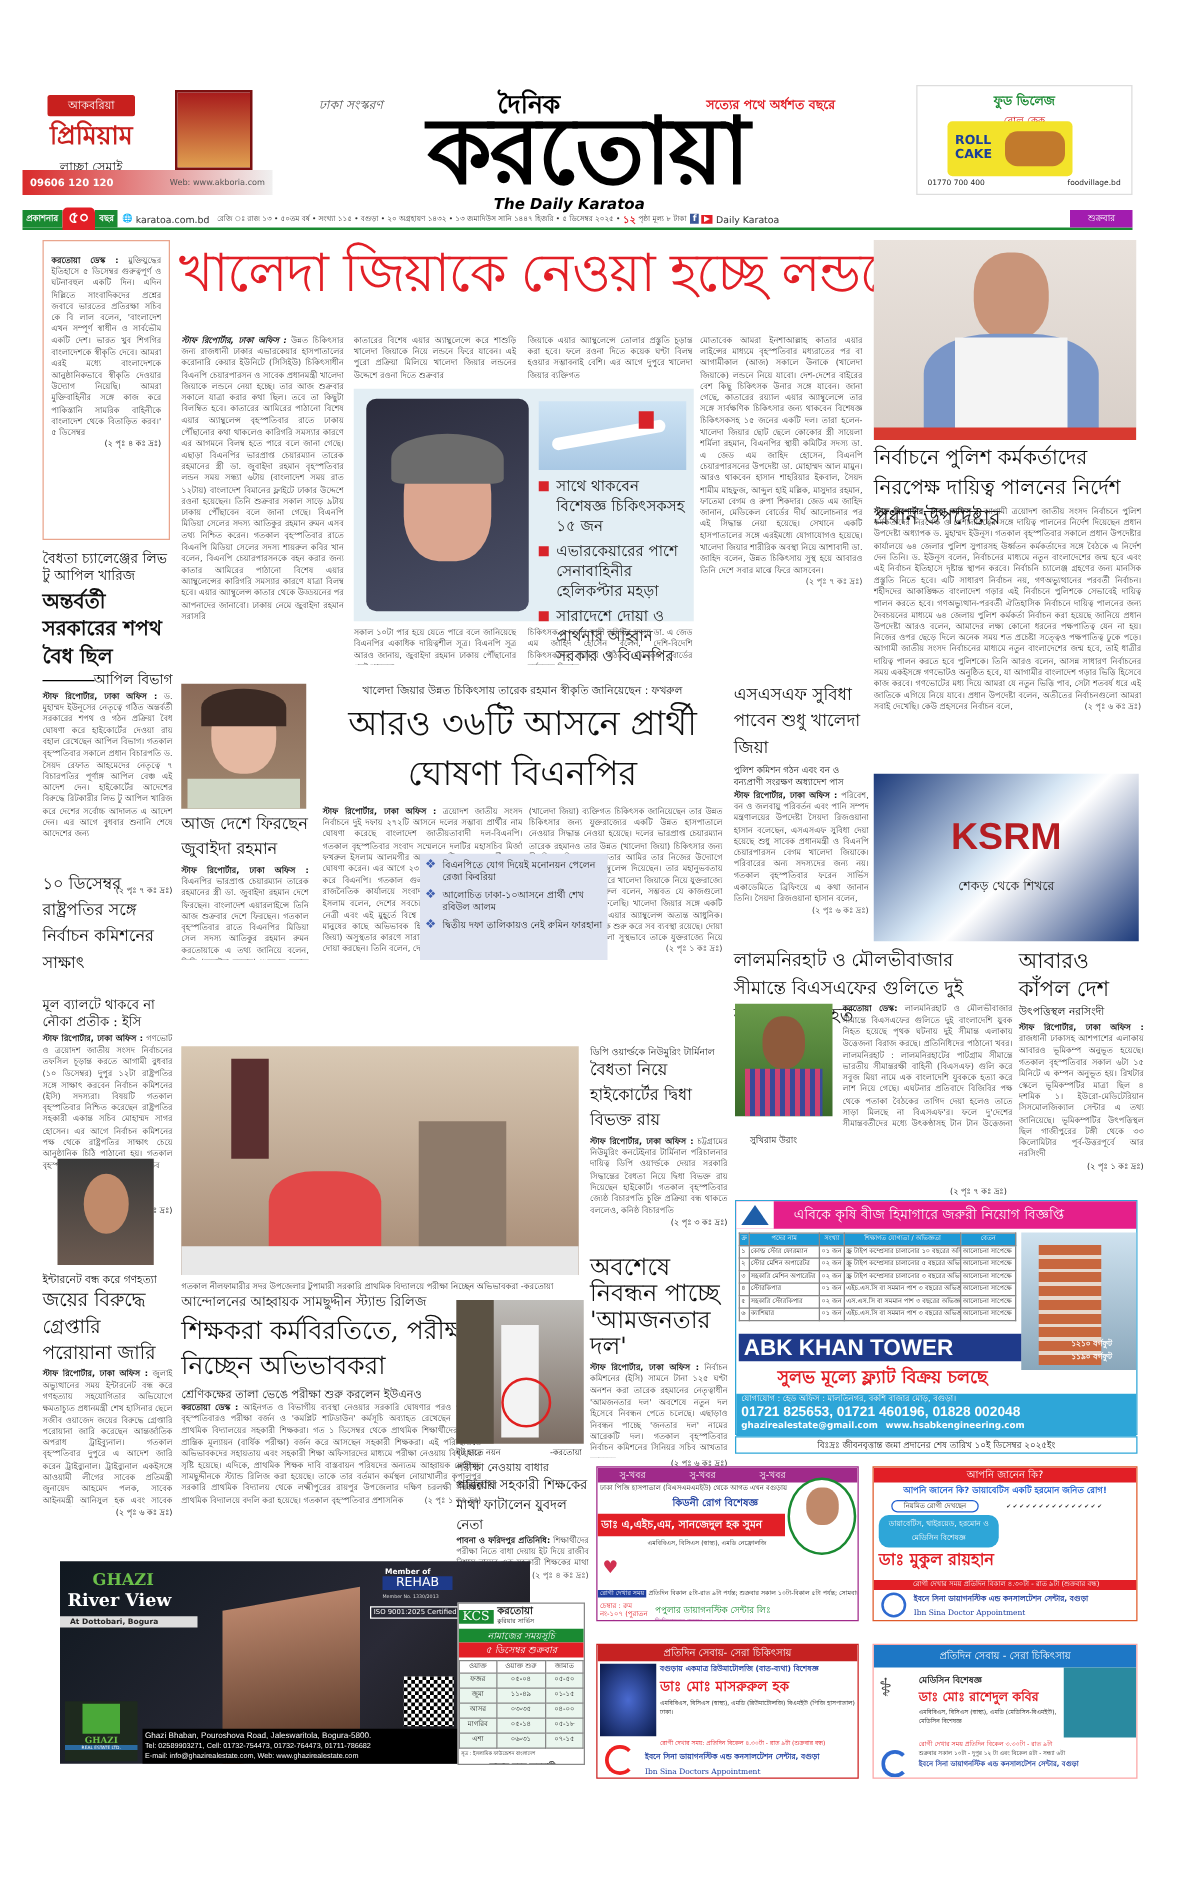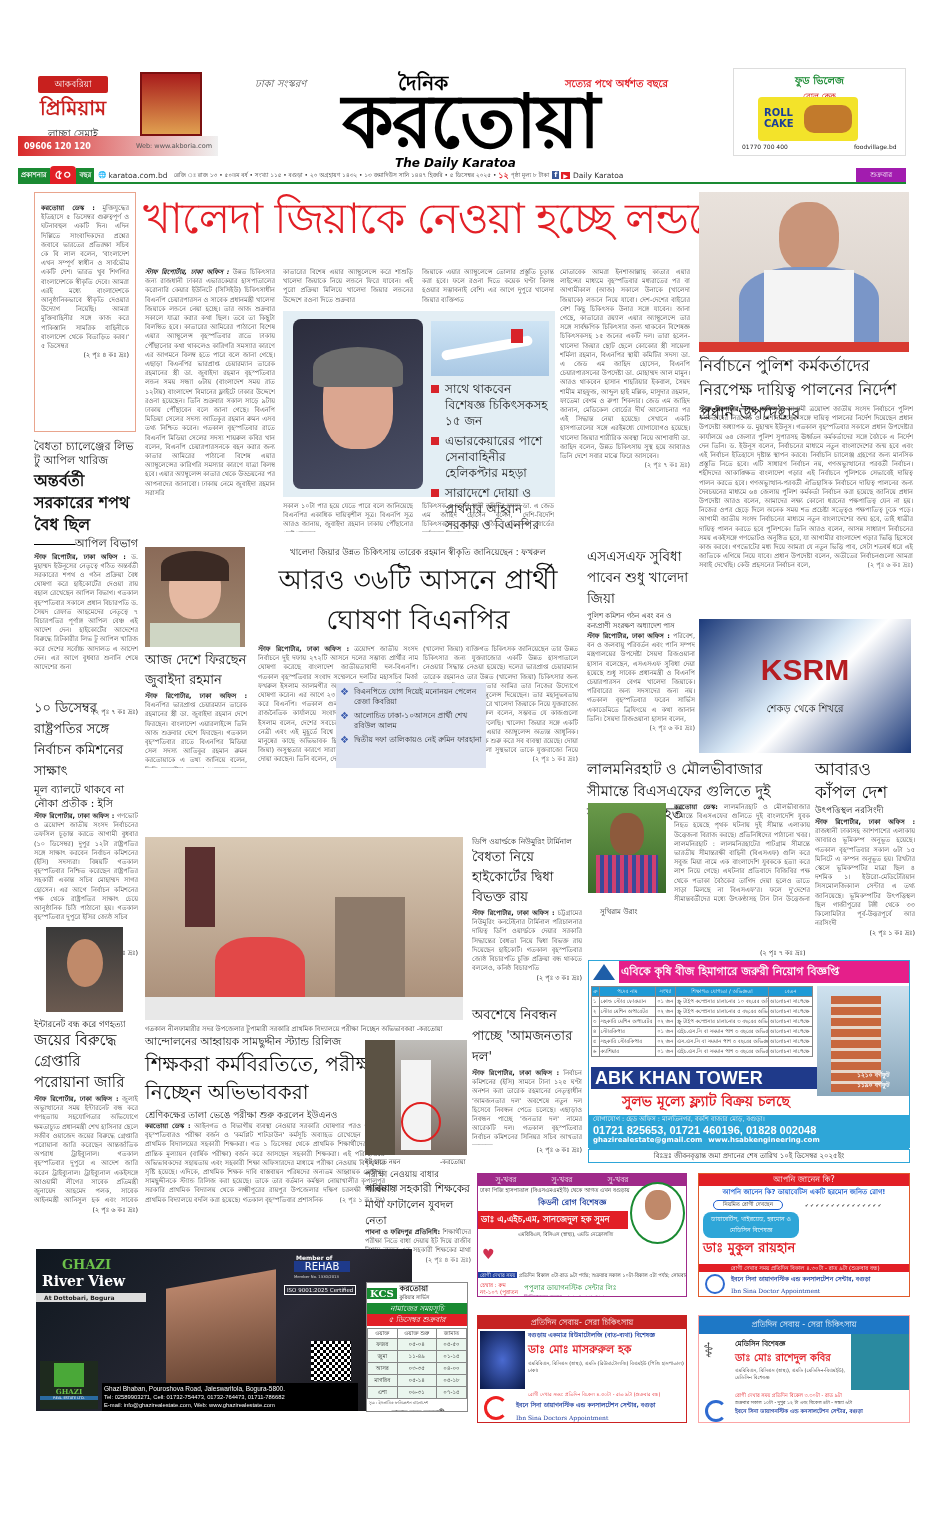--- a/index.html
+++ b/index.html
@@ -69,21 +69,21 @@
 <div class="abs" style="left:34px;top:440px;width:104px">
   <div class="hl" style="font-size:11px;line-height:14px">বৈধতা চ্যালেঞ্জের লিভ টু আপিল খারিজ</div>
   <div class="hl" style="font-size:16px;line-height:22px;font-weight:bold;margin-top:2px">অন্তর্বর্তী সরকারের শপথ বৈধ ছিল</div>
   <div class="hl" style="font-size:11px;text-align:right;border-top:0;background:linear-gradient(#000,#000) left center/40% 1px no-repeat;margin-top:2px">আপিল বিভাগ</div>
   <div class="txt" style="height:154px;margin-top:2px"><b style="color:#111">স্টাফ রিপোর্টার, ঢাকা অফিস :</b> <span>ড. মুহাম্মদ ইউনূসের নেতৃত্বে গঠিত অন্তর্বর্তী সরকারের শপথ ও গঠন প্রক্রিয়া বৈধ ঘোষণা করে হাইকোর্টের দেওয়া রায় বহাল রেখেছেন আপিল বিভাগ। গতকাল বৃহস্পতিবার সকালে প্রধান বিচারপতি ড. সৈয়দ রেফাত আহমেদের নেতৃত্বে ৭ বিচারপতির পূর্ণাঙ্গ আপিল বেঞ্চ এই আদেশ দেন। হাইকোর্টের আদেশের বিরুদ্ধে রিটকারীর লিভ টু আপিল খারিজ করে দেশের সর্বোচ্চ আদালত এ আদেশ দেন। এর আগে বুধবার শুনানি শেষে আদেশের জন্য</span></div>
   <div style="font-size:6.5px;text-align:right">(২ পৃঃ ৭ কঃ দ্রঃ)</div>
 </div>
 
 <div class="abs" style="left:34px;top:697px;width:104px">
   <div class="hl" style="font-size:13px;line-height:21px">১০ ডিসেম্বর রাষ্ট্রপতির সঙ্গে নির্বাচন কমিশনের সাক্ষাৎ</div>
-  <div class="hl" style="font-size:10.5px;line-height:14px;margin-top:1px">মূল ব্যালটে থাকবে না নৌকা প্রতীক : ইসি</div>
+  <div class="hl" style="font-size:10.5px;line-height:14px;margin-top:16px">মূল ব্যালটে থাকবে না নৌকা প্রতীক : ইসি</div>
   <div class="txt" style="height:136px;margin-top:2px"><b style="color:#111">স্টাফ রিপোর্টার, ঢাকা অফিস :</b> <span>গণভোট ও ত্রয়োদশ জাতীয় সংসদ নির্বাচনের তফসিল চূড়ান্ত করতে আগামী বুধবার (১০ ডিসেম্বর) দুপুর ১২টা রাষ্ট্রপতির সঙ্গে সাক্ষাৎ করবেন নির্বাচন কমিশনের (ইসি) সদস্যরা। বিষয়টি গতকাল বৃহস্পতিবার নিশ্চিত করেছেন রাষ্ট্রপতির সহকারী একান্ত সচিব মোহাম্মদ সাগর হোসেন। এর আগে নির্বাচন কমিশনের পক্ষ থেকে রাষ্ট্রপতির সাক্ষাৎ চেয়ে আনুষ্ঠানিক চিঠি পাঠানো হয়। গতকাল বৃহস্পতিবার দুপুরে ইসির জ্যেষ্ঠ সচিব</span></div>
   <div style="font-size:6.5px;text-align:right">(২ পৃঃ ৪ কঃ দ্রঃ)</div>
 </div>
 
 <div class="abs img" style="left:46px;top:927px;width:77px;height:85px;background:linear-gradient(#3a3a3a,#6b5a50)">
     <div style="margin:12px auto 0;width:36px;height:48px;border-radius:50%;background:#c08a6a"></div>
   </div>
 <div class="abs" style="left:34px;top:1018px;width:104px">
   <div class="hl" style="font-size:8.5px;line-height:12px">ইন্টারনেট বন্ধ করে গণহত্যা</div>
   <div class="hl" style="font-size:15px;line-height:21px">জয়ের বিরুদ্ধে গ্রেপ্তারি পরোয়ানা জারি</div>
@@ -163,21 +163,21 @@
 <div class="abs" style="left:145px;top:1023px;width:325px;font-size:6.6px;color:#333;white-space:nowrap;overflow:hidden">গতকাল নীলফামারীর সদর উপজেলার টুপামারী সরকারি প্রাথমিক বিদ্যালয়ে পরীক্ষা নিচ্ছেন অভিভাবকরা -করতোয়া</div>
 
 <div class="abs" style="left:472px;top:837px;width:110px">
   <div style="font-size:7.5px;line-height:10px">ডিপি ওয়ার্ল্ডকে নিউমুরিং টার্মিনাল</div>
   <div class="hl" style="font-size:13px;line-height:20px">বৈধতা নিয়ে হাইকোর্টের দ্বিধা বিভক্ত রায়</div>
   <div class="txt" style="height:64px;margin-top:2px"><b style="color:#111">স্টাফ রিপোর্টার, ঢাকা অফিস :</b> <span>চট্টগ্রামের নিউমুরিং কনটেইনার টার্মিনাল পরিচালনার দায়িত্ব ডিপি ওয়ার্ল্ডকে দেয়ার সরকারি সিদ্ধান্তের বৈধতা নিয়ে দ্বিধা বিভক্ত রায় দিয়েছেন হাইকোর্ট। গতকাল বৃহস্পতিবার জ্যেষ্ঠ বিচারপতি চুক্তি প্রক্রিয়া বন্ধ থাকতে বললেও, কনিষ্ঠ বিচারপতি</span></div>
   <div style="font-size:6.5px;text-align:right">(২ পৃঃ ৩ কঃ দ্রঃ)</div>
 </div>
 
 <div class="abs" style="left:472px;top:1004px;width:110px">
-  <div class="hl" style="font-size:13px;line-height:21px">অবশেষে নিবন্ধন পাচ্ছে 'আমজনতার দল'</div>
+  <div class="hl" style="font-size:19px;line-height:21px">অবশেষে নিবন্ধন পাচ্ছে 'আমজনতার দল'</div>
   <div class="txt" style="height:76px;margin-top:2px"><b style="color:#111">স্টাফ রিপোর্টার, ঢাকা অফিস :</b> <span>নির্বাচন কমিশনের (ইসি) সামনে টানা ১২৫ ঘণ্টা অনশন করা তারেক রহমানের নেতৃত্বাধীন 'আমজনতার দল' অবশেষে নতুন দল হিসেবে নিবন্ধন পেতে চলেছে। এছাড়াও নিবন্ধন পাচ্ছে 'জনতার দল' নামের আরেকটি দল। গতকাল বৃহস্পতিবার নির্বাচন কমিশনের সিনিয়র সচিব আখতার আহমেদ</span></div>
   <div style="font-size:6.5px;text-align:right">(২ পৃঃ ৬ কঃ দ্রঃ)</div>
 </div>
 
 <div class="abs" style="left:587px;top:758px;width:220px;font-family:'DejaVu Serif',serif;font-size:14.5px;line-height:22px;color:#111">লালমনিরহাট ও মৌলভীবাজার সীমান্তে বিএসএফের গুলিতে দুই বাংলাদেশি নিহত</div>
 <div class="abs img" style="left:588px;top:803px;width:78px;height:90px;background:linear-gradient(#6a9a4a,#3a6a2a)">
   <div style="position:absolute;left:22px;top:10px;width:34px;height:42px;border-radius:45%;background:#8d5a3c"></div>
   <div style="position:absolute;left:8px;top:52px;width:62px;height:38px;background:repeating-linear-gradient(90deg,#d04070 0 4px,#3a4a9a 4px 8px)"></div>
 </div>
 <div class="abs" style="left:600px;top:906px;font-size:7px">সুখিরাম উরাং</div>
@@ -189,21 +189,21 @@
   <div class="hl" style="font-size:8.5px;line-height:12px">উৎপত্তিস্থল নরসিংদী</div>
   <div class="txt" style="height:110px;margin-top:2px"><b style="color:#111">স্টাফ রিপোর্টার, ঢাকা অফিস :</b> <span>রাজধানী ঢাকাসহ আশপাশের এলাকায় আবারও ভূমিকম্প অনুভূত হয়েছে। গতকাল বৃহস্পতিবার সকাল ৬টা ১৫ মিনিটে এ কম্পন অনুভূত হয়। রিখটার স্কেলে ভূমিকম্পটির মাত্রা ছিল ৪ দশমিক ১। ইউরো-মেডিটেরিয়ান সিসমোলজিক্যাল সেন্টার এ তথ্য জানিয়েছে। ভূমিকম্পটির উৎপত্তিস্থল ছিল গাজীপুরের টঙ্গী থেকে ৩৩ কিলোমিটার পূর্ব-উত্তরপূর্বে আর নরসিংদী</span></div>
   <div style="font-size:6.5px;text-align:right">(২ পৃঃ ১ কঃ দ্রঃ)</div>
 </div>
 
 <div class="abs" style="left:588px;top:960px;width:322px;height:188px;background:#fff;border:1px solid #2ea6d8">
   <div style="height:22px;background:#e51f8a;display:flex;align-items:center">
     <span style="width:30px;height:22px;background:#fff;position:relative">
         <span style="position:absolute;left:4px;top:3px;border-left:11px solid transparent;border-right:11px solid transparent;border-bottom:16px solid #1e5ea8"></span>
       </span>
-    <span style="color:#fff;font-size:11px;font-weight:bold;padding-left:2px;white-space:nowrap">এবিকে কৃষি বীজ হিমাগারে জরুরী নিয়োগ বিজ্ঞপ্তি</span>
+    <span style="color:#fff;font-size:11px;font-weight:normal;padding-left:16px;white-space:nowrap">এবিকে কৃষি বীজ হিমাগারে জরুরী নিয়োগ বিজ্ঞপ্তি</span>
   </div>
   <table style="position:absolute;left:2px;top:25px;width:222px;font-size:5.2px;line-height:9px">
     <thead>
         <tr id="abk-head" style="background:#1e9ad6;color:#fff">
           <th style="border: 1px solid rgb(136, 136, 136); font-weight: normal; padding: 0px 1px;">ক্র</th>
           <th style="border: 1px solid rgb(136, 136, 136); font-weight: normal; padding: 0px 1px;">পদের নাম</th>
           <th style="border: 1px solid rgb(136, 136, 136); font-weight: normal; padding: 0px 1px;">সংখ্যা</th>
           <th style="border: 1px solid rgb(136, 136, 136); font-weight: normal; padding: 0px 1px;">শিক্ষাগত যোগ্যতা / অভিজ্ঞতা</th>
           <th style="border: 1px solid rgb(136, 136, 136); font-weight: normal; padding: 0px 1px;">বেতন</th>
         </tr>
@@ -343,21 +343,21 @@
     <div style="font-size:7px;font-weight:bold">মেডিসিন বিশেষজ্ঞ</div>
     <div style="font-size:10px;color:#e21f26;font-weight:bold;white-space:nowrap">ডাঃ মোঃ রাশেদুল কবির</div>
     <div style="font-size:4.8px;line-height:7px">এমবিবিএস, বিসিএস (স্বাস্থ্য), এমডি (মেডিসিন-বিএমইউ), মেডিসিন বিশেষজ্ঞ</div>
   </div>
   <div style="position:absolute;left:36px;top:76px;font-size:5px;color:#e21f26;white-space:nowrap">রোগী দেখার সময় প্রতিদিন বিকেল ৩.৩০টা - রাত ৯টা</div>
   <div style="position:absolute;left:36px;top:83px;font-size:4.6px;white-space:nowrap">শুক্রবার সকাল ১০টা - দুপুর ১২ টা এবং বিকেল ৪টা - সন্ধ্যা ৬টা</div>
   <div style="position:absolute;left:6px;top:84px;width:22px;height:22px;border-radius:50%;border:3px solid #2e6ad0;border-right-color:transparent"></div>
   <div style="position:absolute;left:36px;top:92px;font-size:5.5px;color:#1e3e9e;font-weight:bold;white-space:nowrap">ইবনে সিনা ডায়াগনস্টিক এন্ড কনসালটেশন সেন্টার, বগুড়া</div>
 </div>
 
-<div class="abs" style="left:36px;top:1249px;width:376px;height:162px;background:linear-gradient(135deg,#101820,#2a2a36 60%,#161616);overflow:hidden">
+<div class="abs" style="left:48px;top:1249px;width:376px;height:162px;background:linear-gradient(135deg,#101820,#2a2a36 60%,#161616);overflow:hidden">
   <div style="position:absolute;left:26px;top:8px;font-size:13px;color:#6cc04a;font-family:'DejaVu Serif',serif;font-weight:bold">GHAZI</div>
   <div style="position:absolute;left:6px;top:24px;font-size:14px;color:#fff;font-family:'DejaVu Serif',serif;font-weight:bold">River View</div>
   <div style="position:absolute;left:0;top:44px;width:110px;background:#ddd;font-size:6px;font-weight:bold;padding:1px 8px;color:#222">At Dottobari, Bogura</div>
   <div style="position:absolute;left:130px;top:30px;width:110px;height:125px;background:linear-gradient(#b8846a,#5a3a2a);transform:skewY(-10deg)"></div>
   <div style="position:absolute;left:260px;top:5px;font-size:6px;color:#fff;font-weight:bold">Member of</div>
   <div style="position:absolute;left:258px;top:12px;width:56px;background:#1e3a8a;color:#fff;font-size:10px;text-align:center">REHAB</div>
   <div style="position:absolute;left:258px;top:25px;font-size:3.8px;color:#ddd">Member No. 1330/2013</div>
   <div style="position:absolute;left:248px;top:36px;border:1px solid #fff;color:#fff;font-size:5.5px;padding:1px 2px">ISO 9001:2025 Certified</div>
   <div style="position:absolute;left:275px;top:92px;width:40px;height:40px;background:repeating-conic-gradient(#000 0 25%,#fff 0 50%) 0 0/6px 6px"></div>
   <div style="position:absolute;left:4px;top:112px;width:58px;height:48px;background:#1e2a1e">
@@ -367,21 +367,21 @@
   </div>
   <div style="position:absolute;left:66px;top: 134px;width:256px;background:#000;color:#fff;font-family:'Liberation Sans',sans-serif;line-height:8px;padding:2px">
     <div style="font-size:6.5px">Ghazi Bhaban, Pouroshova Road, Jaleswaritola, Bogura-5800.</div>
     <div style="font-size:5.8px">Tel: 02589903271, Cell: 01732-754473, 01732-764473, 01711-786682</div>
     <div style="font-size:5.8px">E-mail: info@ghazirealestate.com, Web: www.ghazirealestate.com</div>
   </div>
 </div>
 
 <div class="abs" style="left:366px;top:1282px;width:102px;height:130px;border:1px solid #888;background:#fff;overflow:hidden">
   <div style="display:flex;align-items:center;height:20px">
-    <span style="background:#1a8a32;color:#fff;font-size:10px;font-weight:bold;padding:0 3px;font-family:'DejaVu Serif',serif">KCS</span>
+    <span style="background:#1a8a32;color:#fff;font-size:10px;font-weight:normal;padding:0 3px;font-family:'DejaVu Serif',serif">KCS</span>
     <span style="display:flex;flex-direction:column;line-height:8px;margin-left:3px">
       <span style="font-size:8px;font-weight:bold">করতোয়া</span>
       <span style="font-size:5px">কুরিয়ার সার্ভিস</span>
     </span>
   </div>
   <div style="background:#1a8a32;color:#fff;font-size:7.5px;text-align:center;font-style:italic;line-height:11px">নামাজের সময়সূচি</div>
   <div style="background:#e21f26;color:#fff;font-size:7.5px;text-align:center;font-style:italic;line-height:12px">৫ ডিসেম্বর শুক্রবার</div>
   <table style="width:100%;font-size:5.5px;line-height:9px;margin-top:2px">
     <thead>
         <tr id="namaz-head">

